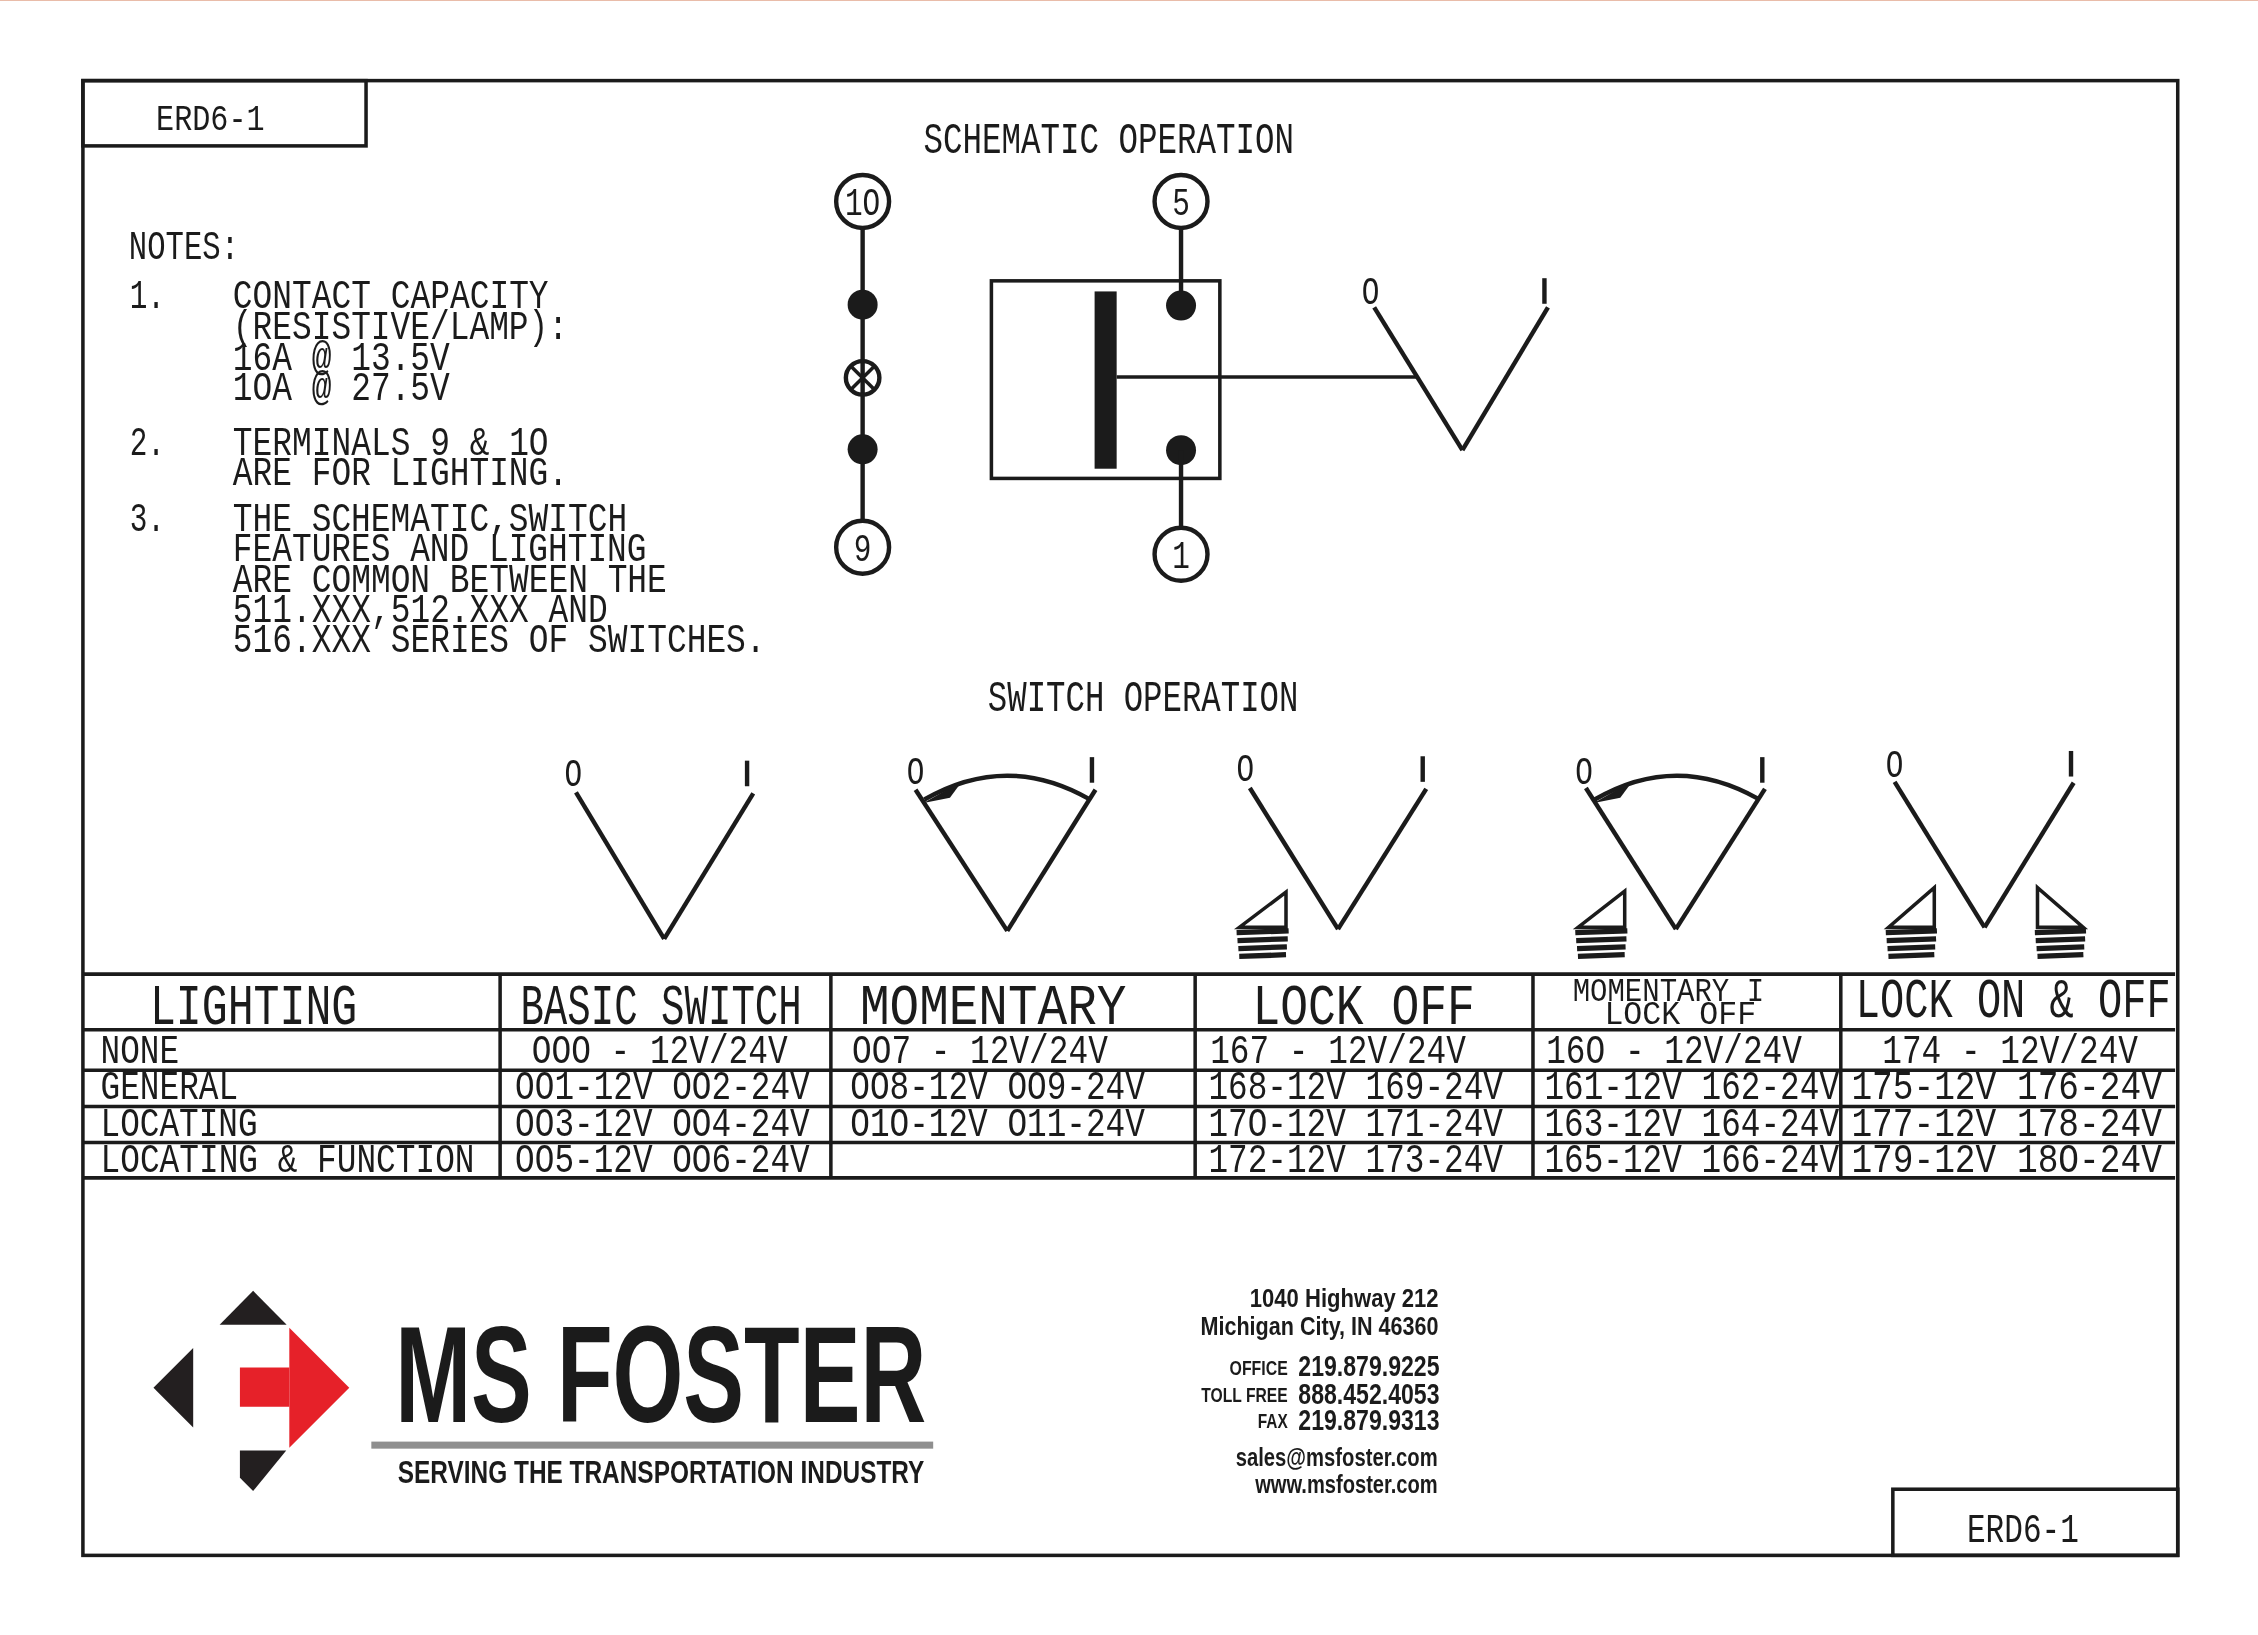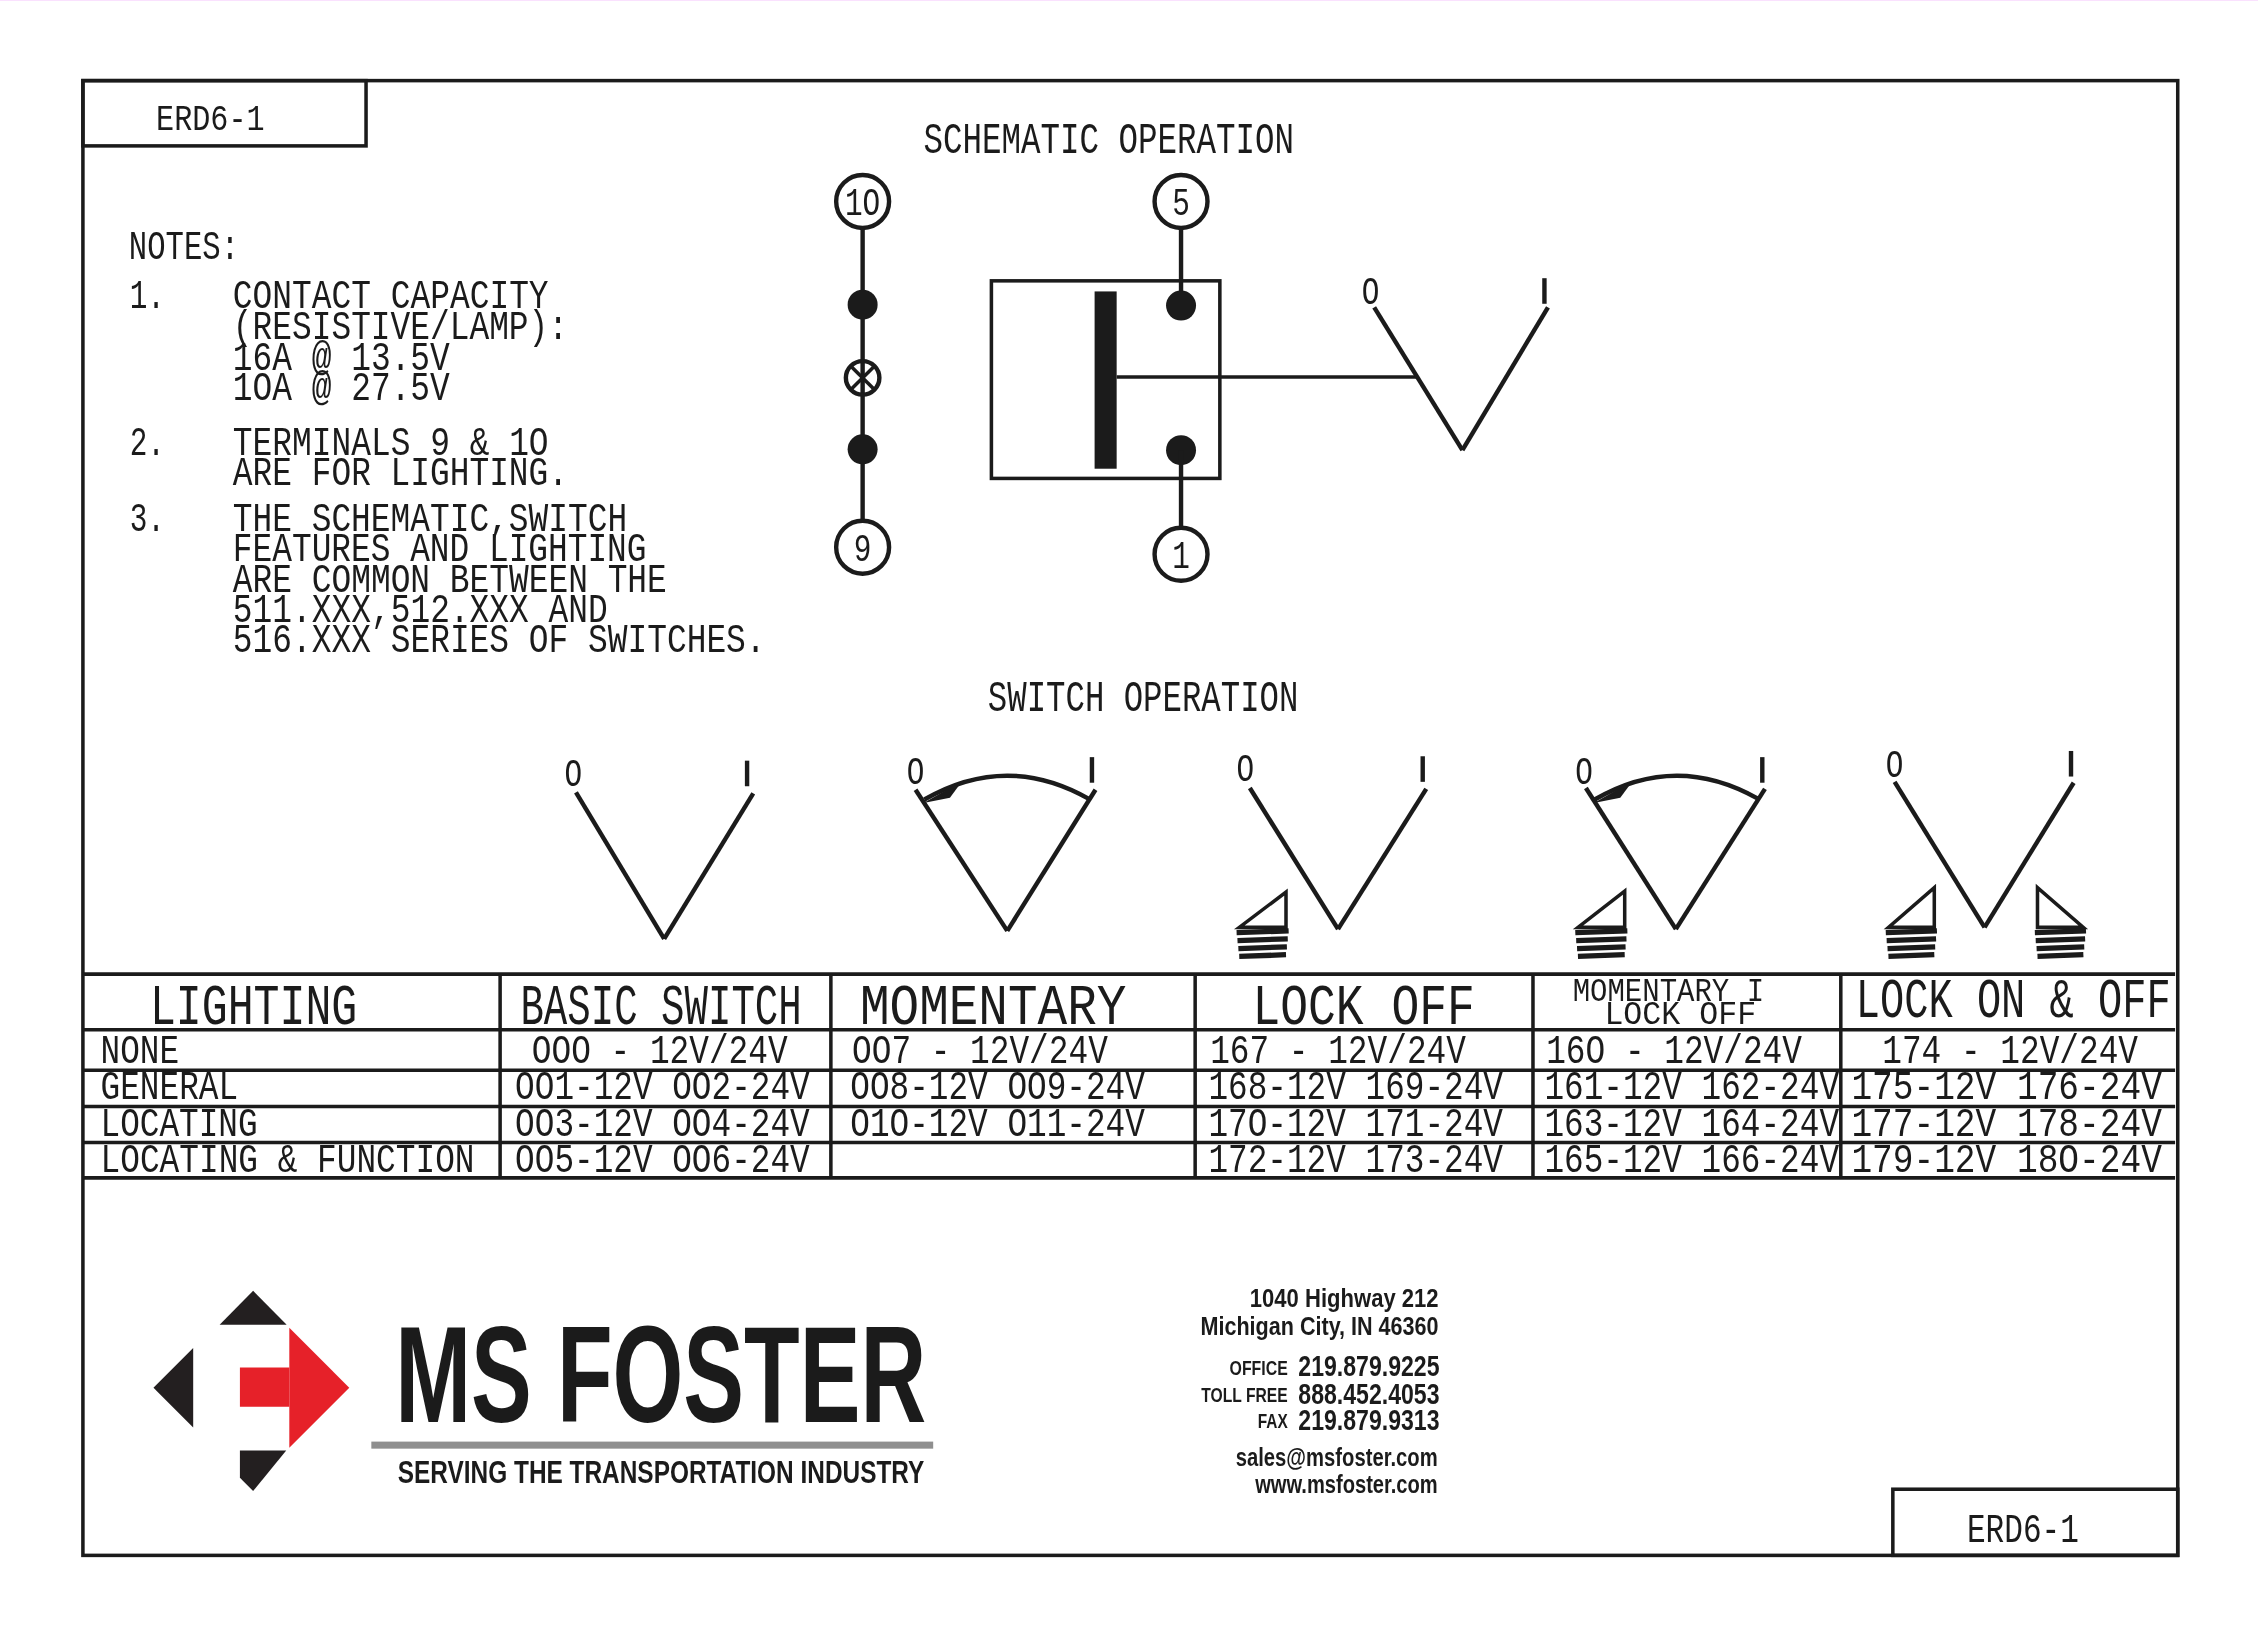--- a/index.html
+++ b/index.html
@@ -1,16 +1,16 @@
 <!DOCTYPE html>
 <html style="font-size:14px"><head>
 <meta charset="utf-8">
 <style>
   html,body{margin:0;padding:0;background:#ffffff;}
-  .page{position:relative;width:2258px;height:1636px;background:#f0abfc;overflow:hidden;}
+  .page{position:relative;width:2258px;height:1636px;background:#c2410c;overflow:hidden;}
   svg{position:absolute;left:0;top:0;}
   text{font-family:"Liberation Mono", monospace;fill:#1b1b1b;}
   .sans{font-family:"Liberation Sans", sans-serif;font-weight:bold;}
   .ln{stroke:#1b1b1b;fill:none;}
 </style>
 </head>
 <body>
 <div class="page">
 <svg width="2258" height="1636" viewBox="0 0 2560 1854">
 

